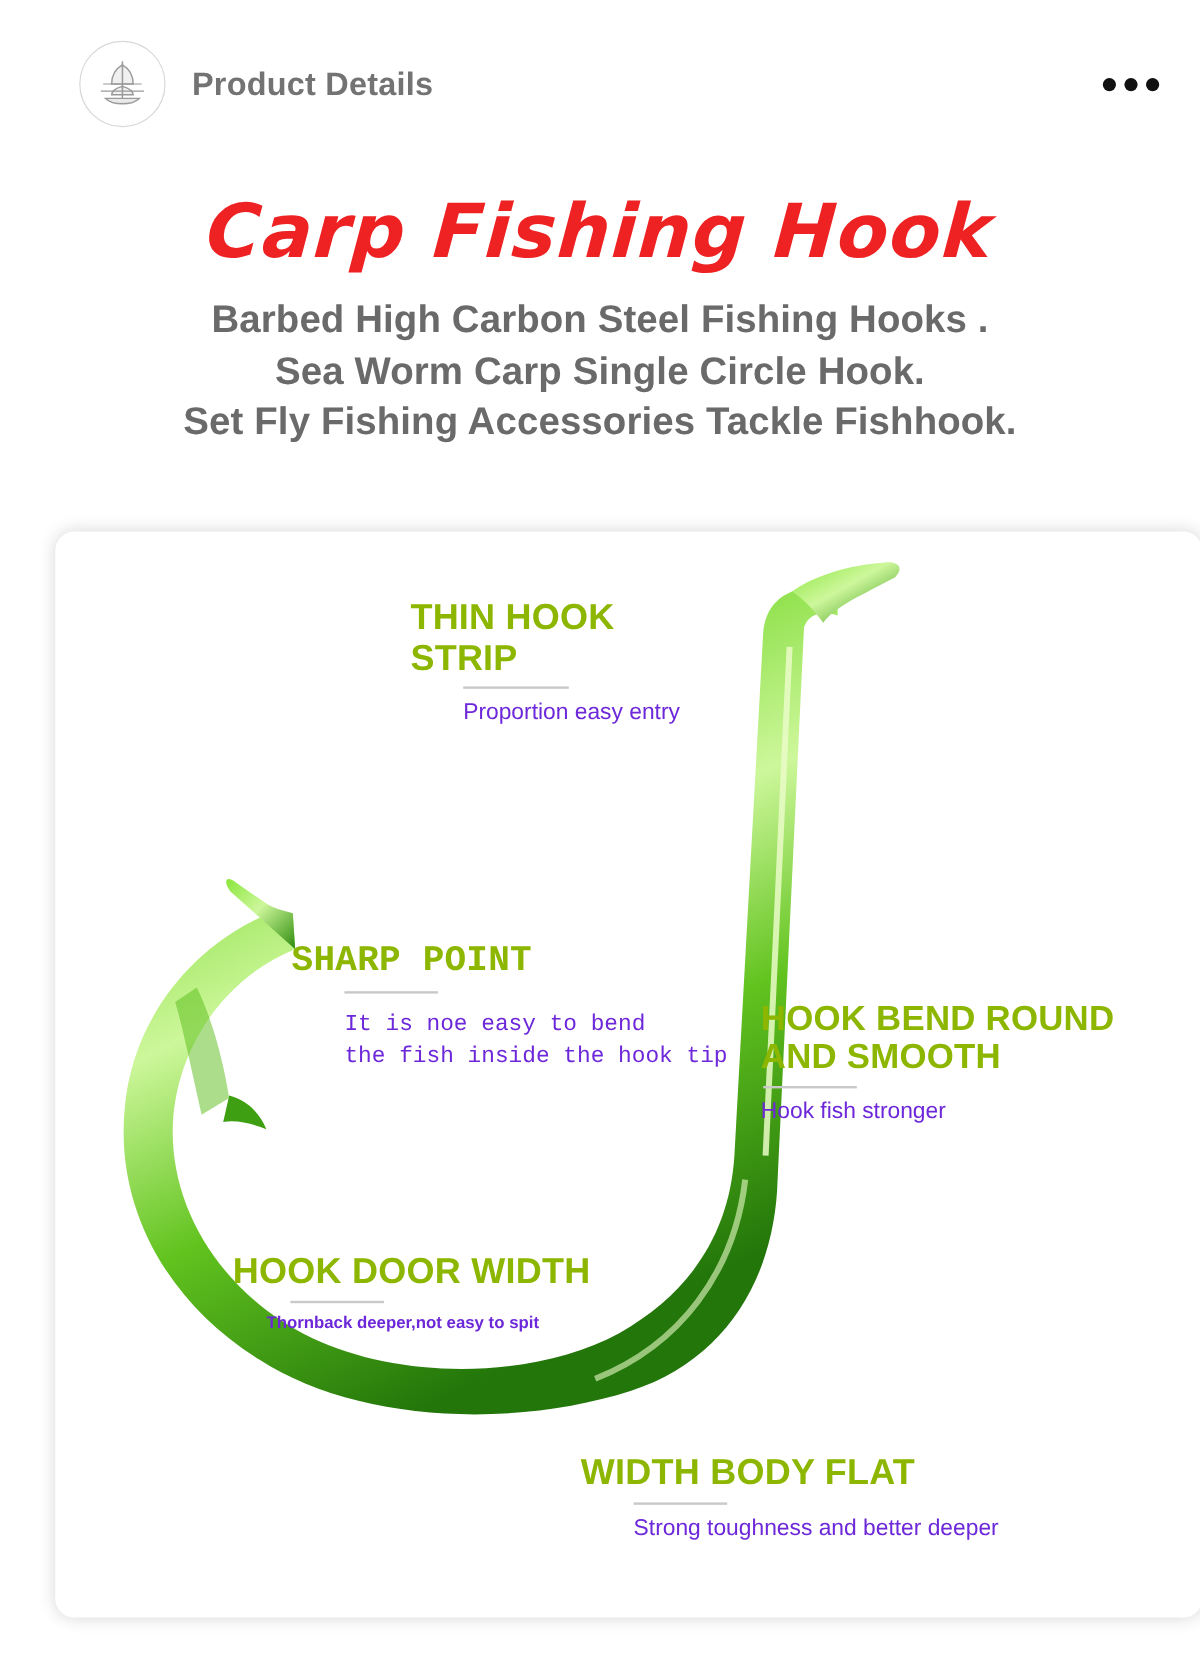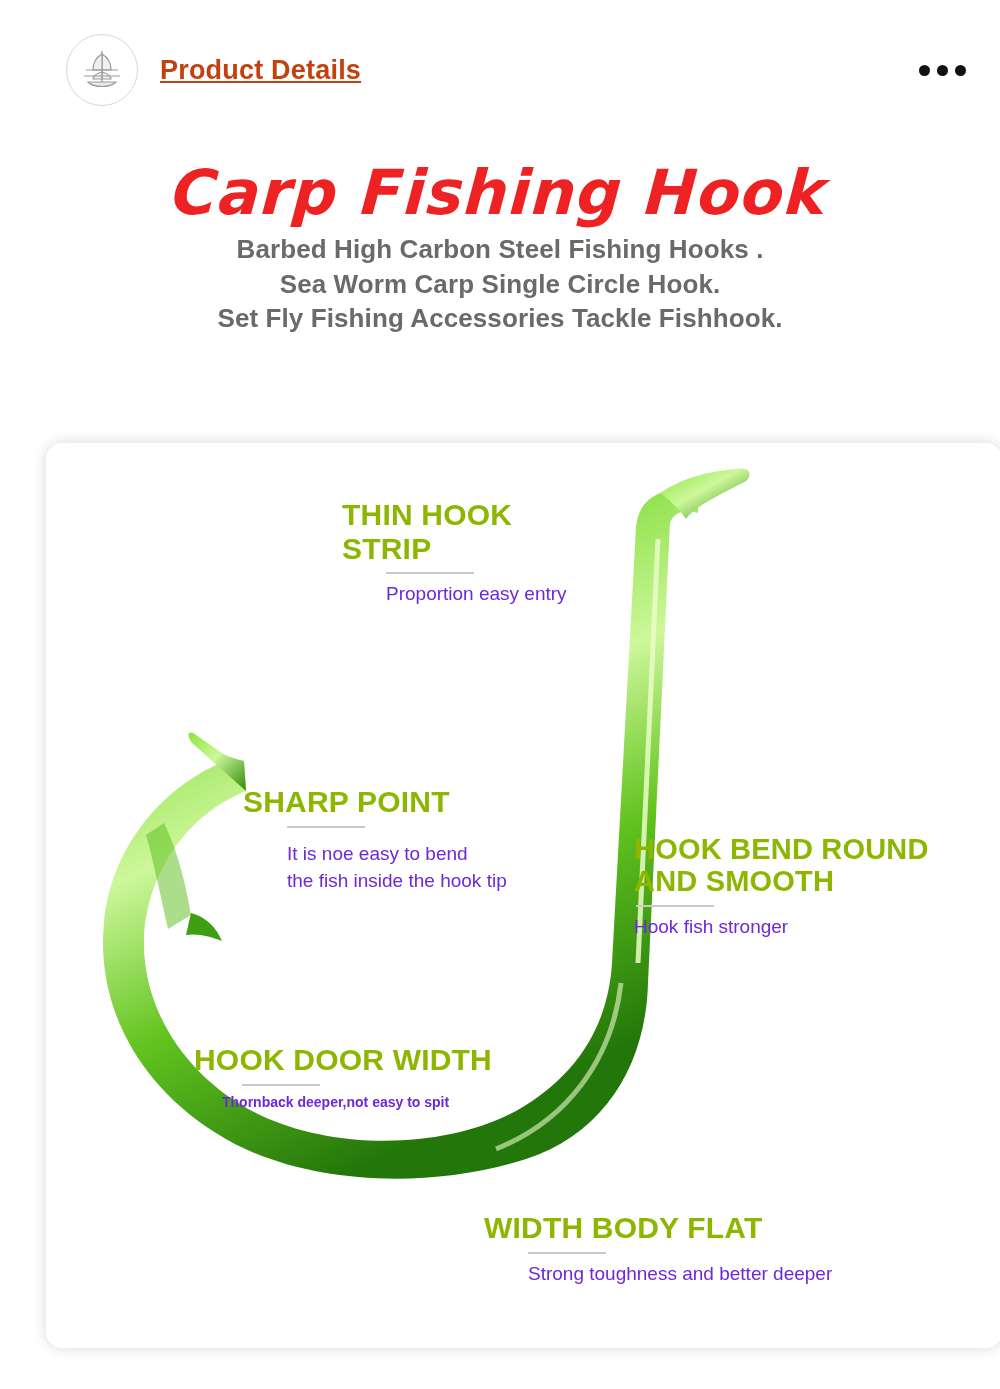--- a/index.html
+++ b/index.html
@@ -31,24 +31,23 @@
     border: 1px solid #d8d8d8;
     display: flex;
     align-items: center;
     justify-content: center;
     flex: none;
     background: #fff;
   }
   .header-title {
     font-size: 27px;
     font-weight: bold;
-    color: #c2410c;
+    color: #737373;
     margin-left: 22px;
     letter-spacing: .2px;
-    text-decoration: underline;
   }
   .header-spacer { flex: 1; }
   .more-dots {
     display: flex;
     gap: 7px;
     align-items: center;
     padding: 10px 4px;
   }
   .more-dots span {
     width: 11px;
@@ -67,22 +66,22 @@
     font-family: "DejaVu Sans", sans-serif;
     font-size: 62px;
     font-weight: bold;
     font-style: italic;
     color: #ee2222;
     letter-spacing: 1px;
     line-height: 1;
     transform: skewX(-4deg);
   }
   .subtitle {
-    margin-top: 8px;
-    font-size: 26px;
+    margin-top: 21px;
+    font-size: 32px;
     font-weight: bold;
     color: #6a6a6a;
     line-height: 1.33;
     letter-spacing: .1px;
   }
   .subtitle div { white-space: nowrap; }
 
   
   .card {
     position: absolute;
@@ -121,21 +120,21 @@
     margin: 7px 0 6px 2px;
   }
   .callout .c-sub {
     font-size: 19px;
     color: #6d28d9;
     line-height: 1.45;
     white-space: pre-line;
   }
 
   #co-thin  { left: 296px; top: 55px; }
-  #co-sharp { left: 197px; top: 342px; }
+  #co-sharp { left: 197px; top: 342px; font-family: Liberation Mono, monospace; }
   #co-bend  { left: 588px; top: 390px; }
   #co-door  { left: 148px; top: 600px; }
   #co-body  { left: 438px; top: 768px; }
 
   #co-thin .c-rule  { width: 88px; margin-left: 44px; }
   #co-thin .c-sub   { margin-left: 44px; }
   #co-sharp .c-rule { margin-left: 44px; }
   #co-sharp .c-sub  { margin-left: 44px; margin-top: 12px; }
   #co-door .c-rule  { margin-left: 48px; }
   #co-door .c-sub   { margin-left: 28px; font-size: 14px; font-weight: bold; }

